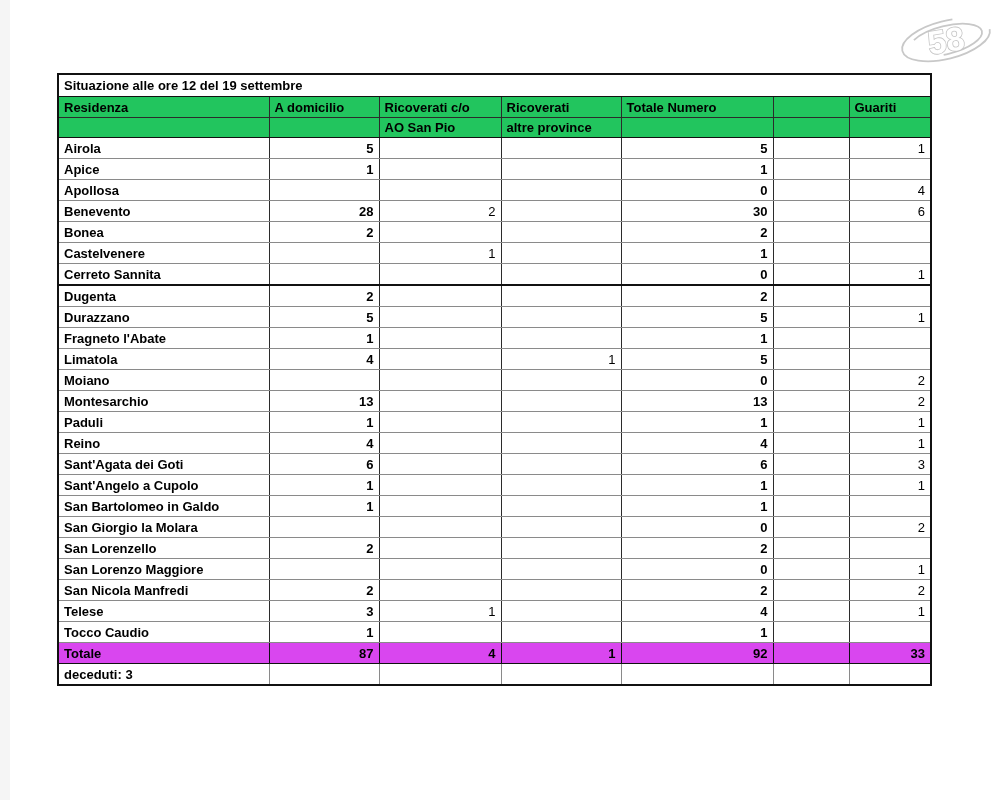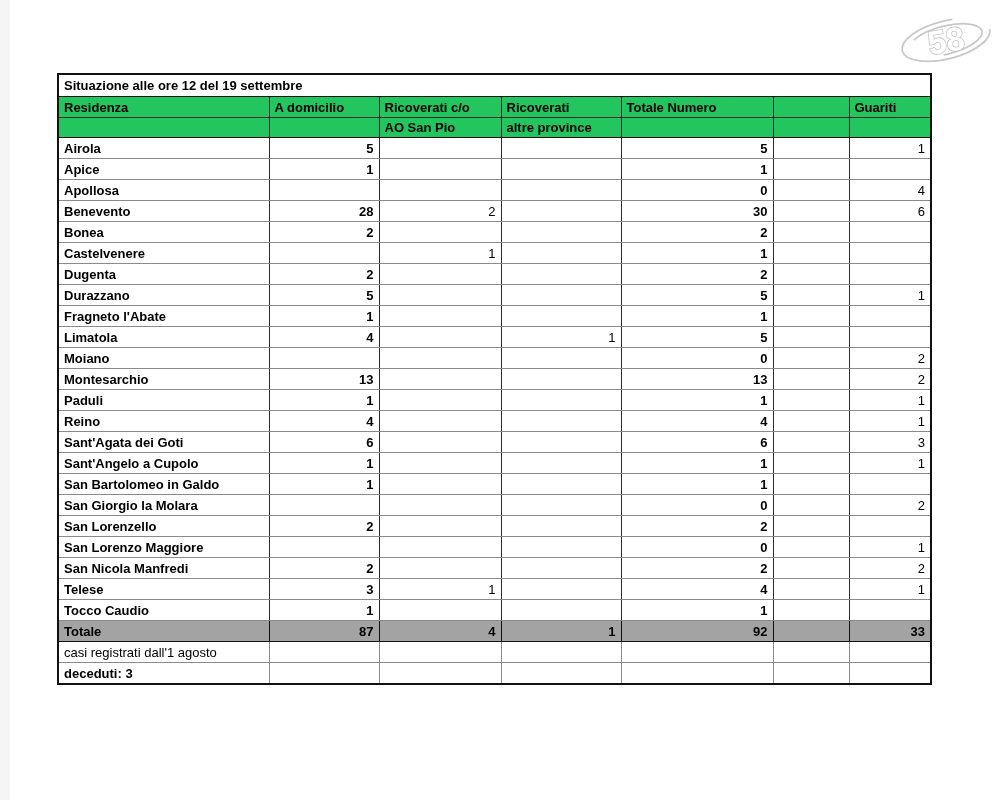--- a/index.html
+++ b/index.html
@@ -53,21 +53,21 @@
   tr.hdr td{
     background:#22c55e;
     font-weight:bold;
     border-color:#2b2b2b;
   }
   tr.hdr1 td{height:20px;}
   tr.hdr2 td{height:18px;border-bottom:1.5px solid #111;margin-left:45px;}
   td.num{text-align:right;}
   td.b{font-weight:bold;}
   tr.total-row td{
-    background:#a3a3a3;
+    background:#d946ef;
     font-weight:bold;
     border-top:1.5px solid #111;
     border-bottom:1.5px solid #111;
     border-color:#111;
   }
   tr.thick-after td{border-bottom:2px solid #111;}
   tr.footer-row td{border-color:#8a8a8a;}
   tr.footer-row td.fr-label{font-weight:normal;}
   tr.footer-row.bold-label td.fr-label{font-weight:bold;}
   svg text{font-family:"Liberation Sans",sans-serif;}
@@ -167,20 +167,29 @@
         </tr>
         <tr>
           <td class="b">Castelvenere</td>
           <td class="num b"></td>
           <td class="num">1</td>
           <td class="num"></td>
           <td class="num b">1</td>
           <td></td>
           <td class="num"></td>
         </tr>
+        <tr class="thick-after">
+          <td class="b">Cerreto Sannita</td>
+          <td class="num b"></td>
+          <td class="num"></td>
+          <td class="num"></td>
+          <td class="num b">0</td>
+          <td></td>
+          <td class="num">1</td>
+        </tr>
         <tr>
           <td class="b">Dugenta</td>
           <td class="num b">2</td>
           <td class="num"></td>
           <td class="num"></td>
           <td class="num b">2</td>
           <td></td>
           <td class="num"></td>
         </tr>
         <tr>
@@ -331,29 +340,20 @@
     <tbody>
       <tr class="total-row">
         <td class="b">Totale</td>
         <td class="num b">87</td>
         <td class="num b">4</td>
         <td class="num b">1</td>
         <td class="num b">92</td>
         <td class="b"></td>
         <td class="num b">33</td>
       </tr>
-      <tr class="footer-row">
-        <td class="fr-label">casi registrati dall'1 agosto</td>
-        <td></td>
-        <td></td>
-        <td></td>
-        <td></td>
-        <td></td>
-        <td></td>
-      </tr>
       <tr class="footer-row bold-label">
         <td class="fr-label">deceduti: 3</td>
         <td></td>
         <td></td>
         <td></td>
         <td></td>
         <td></td>
         <td></td>
       </tr>
     </tbody>

